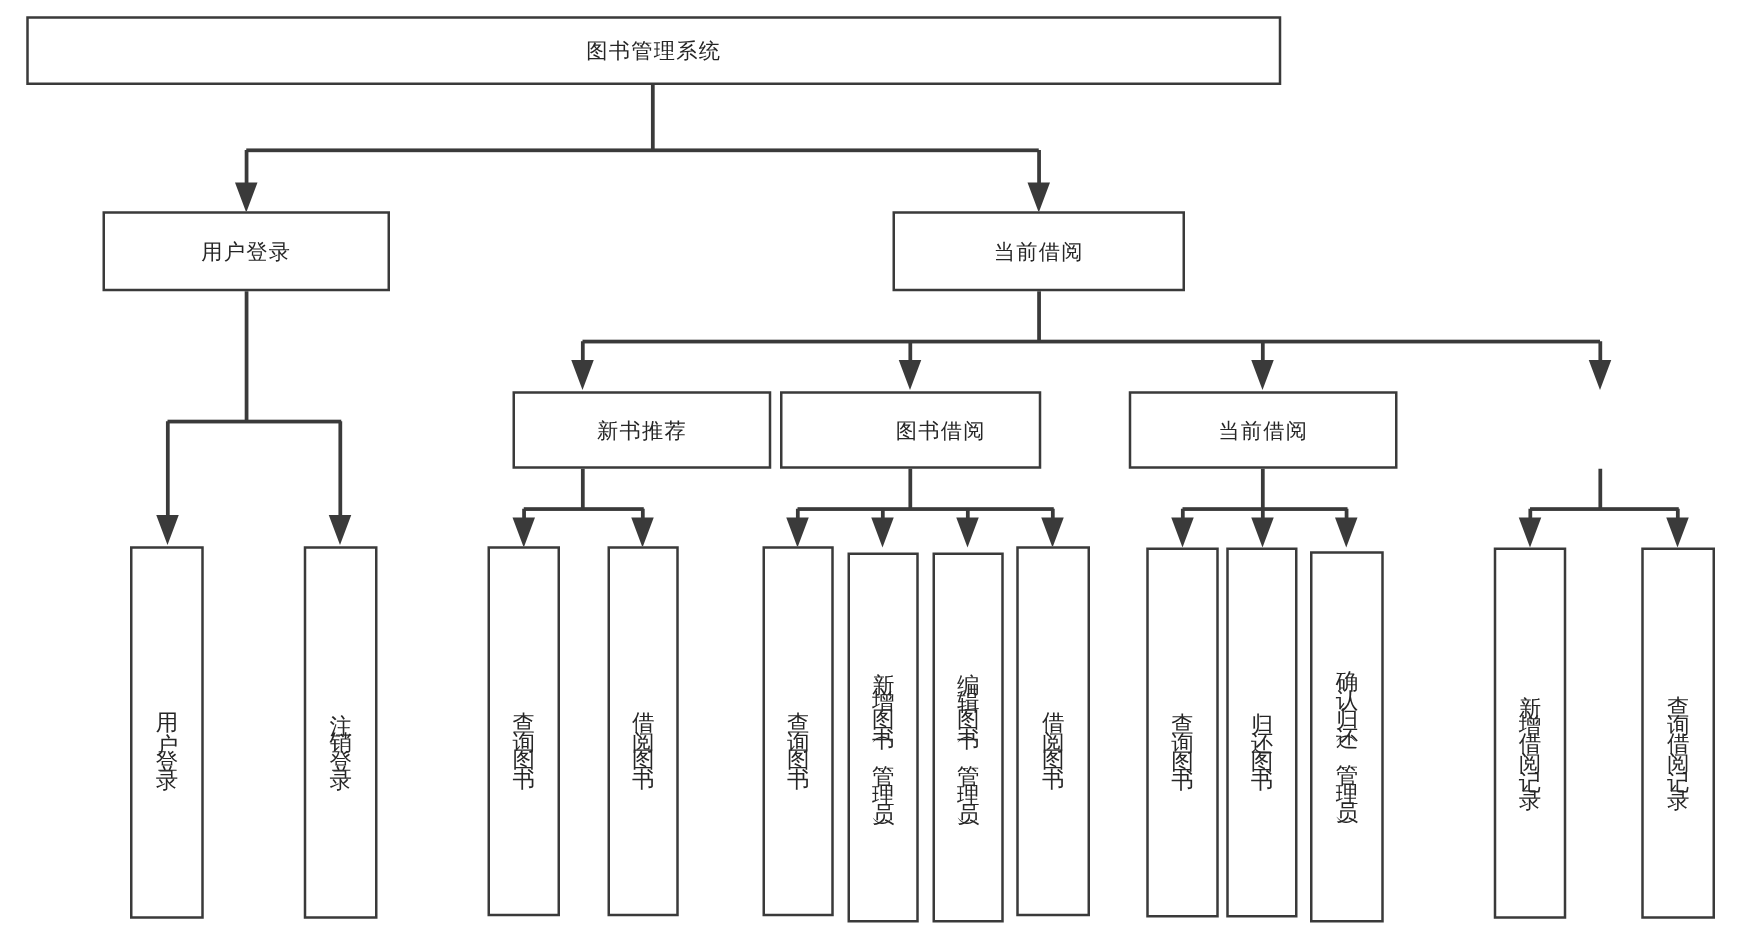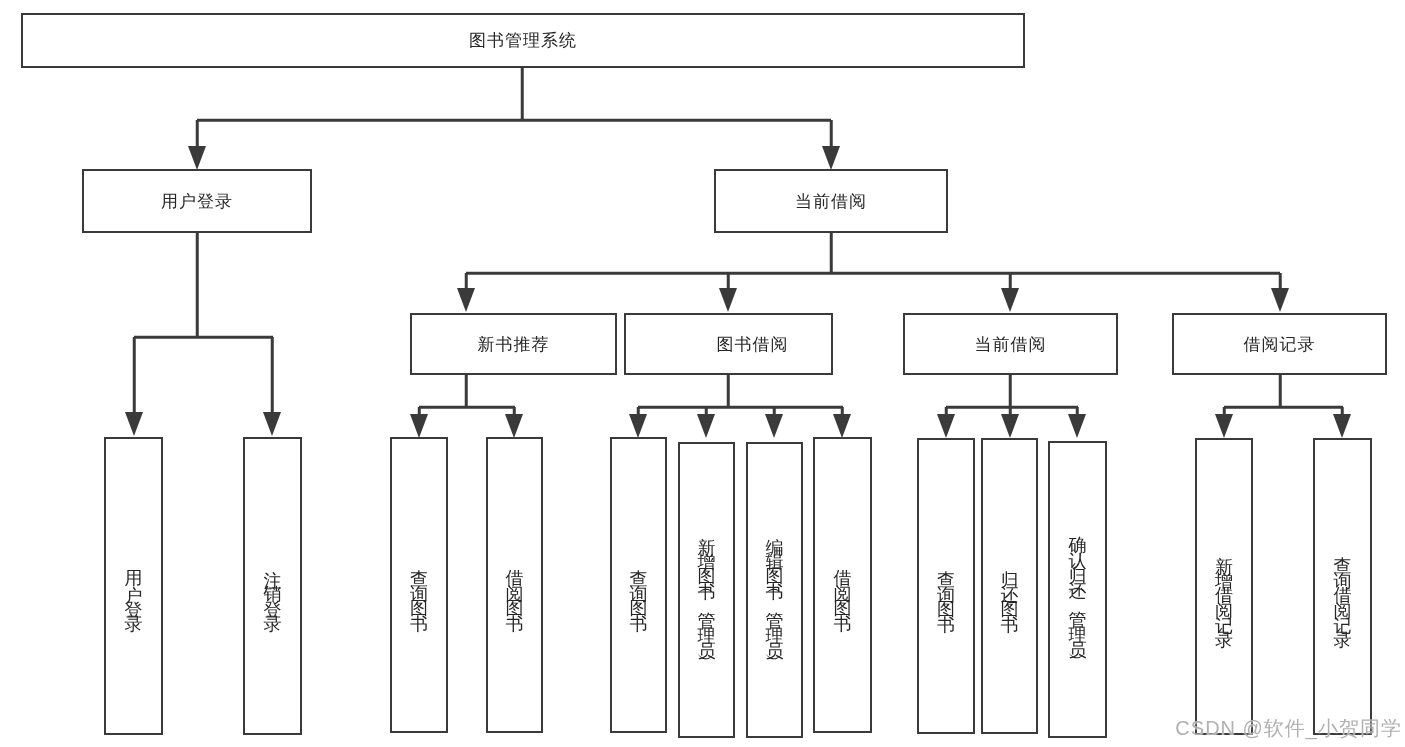--- a/index.html
+++ b/index.html
@@ -101,23 +101,20 @@
 
   <div class="box" style="left:363px;top:313px;width:207px;height:62px;margin-left:47px;">
     <span class="hlabel">新书推荐</span>
   </div>
   <div class="box" style="left:624px;top:313px;width:209px;height:62px;padding-left:48px;">
     <span class="hlabel">图书借阅</span>
   </div>
   <div class="box" style="left:903px;top:313px;width:215px;height:62px;">
     <span class="hlabel">当前借阅</span>
   </div>
-  <div class="box" style="left:1172px;top:313px;width:215px;height:62px;">
-    <span class="hlabel">借阅记录</span>
-  </div>
 
   <div class="vline" style="left:466px;top:375px;height:32px;"></div>
   <div class="vline" style="left:728px;top:375px;height:32px;"></div>
   <div class="vline" style="left:1010px;top:375px;height:32px;"></div>
   <div class="vline" style="left:1280px;top:375px;height:32px;"></div>
 
   <div class="hline" style="top:407px;left:419px;width:96px;"></div>
   <div class="hline" style="top:407px;left:638px;width:205px;"></div>
   <div class="hline" style="top:407px;left:946px;width:132px;"></div>
   <div class="hline" style="top:407px;left:1224px;width:119px;"></div>
@@ -178,15 +175,14 @@
   <div class="box" style="left:1048px;top:441px;width:59px;height:297px;">
     <span class="vlabel">确认归还（管理员）</span>
   </div>
   <div class="box" style="left:1195px;top:438px;width:58px;height:297px;">
     <span class="vlabel">新增借阅记录</span>
   </div>
   <div class="box" style="left:1313px;top:438px;width:59px;height:297px;">
     <span class="vlabel">查询借阅记录</span>
   </div>
 
-  <div class="watermark">CSDN @软件_小贺同学</div>
 
 </div>
 
 </body></html>

